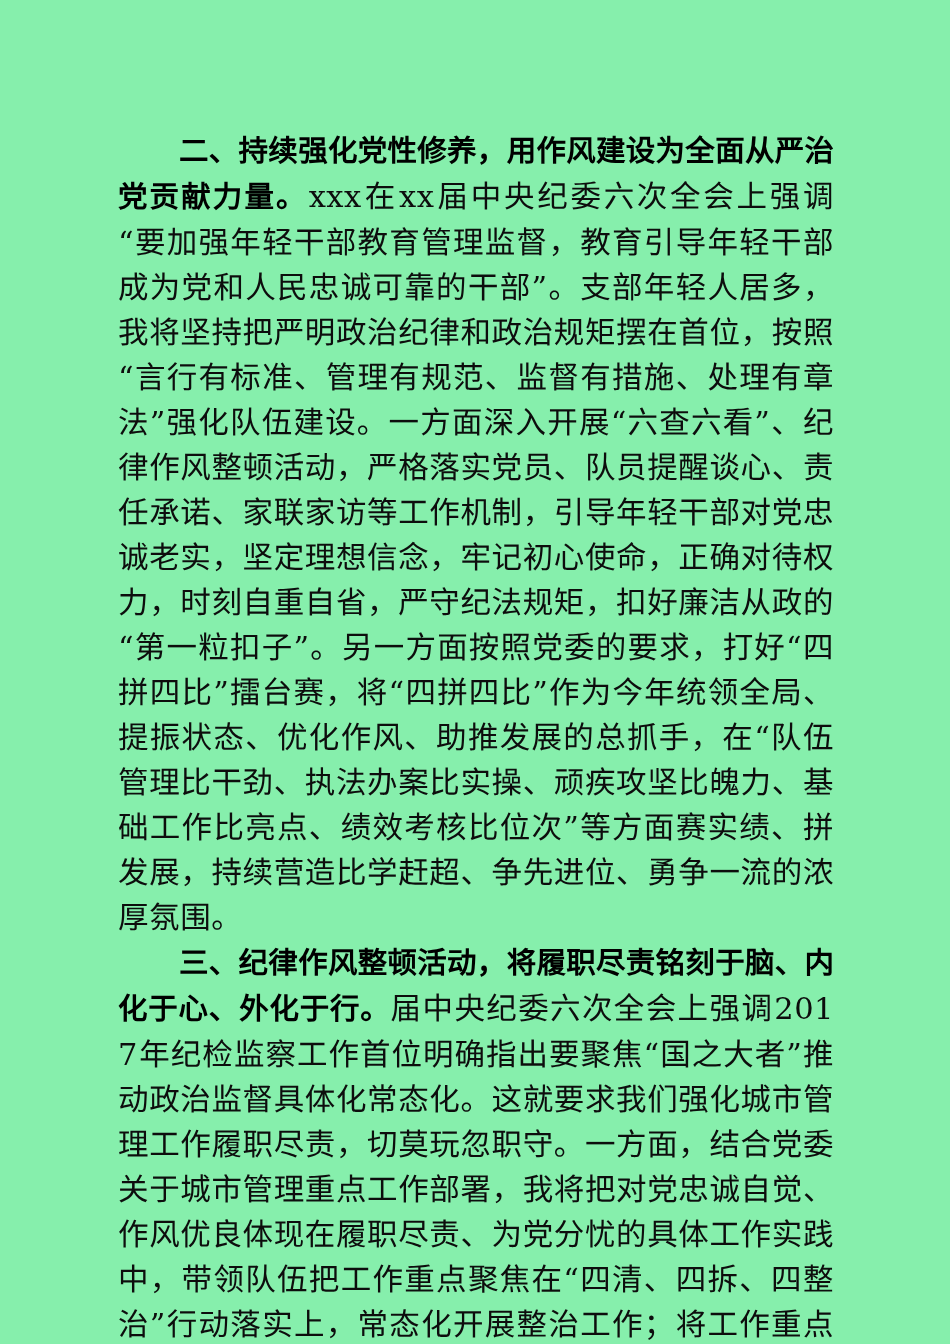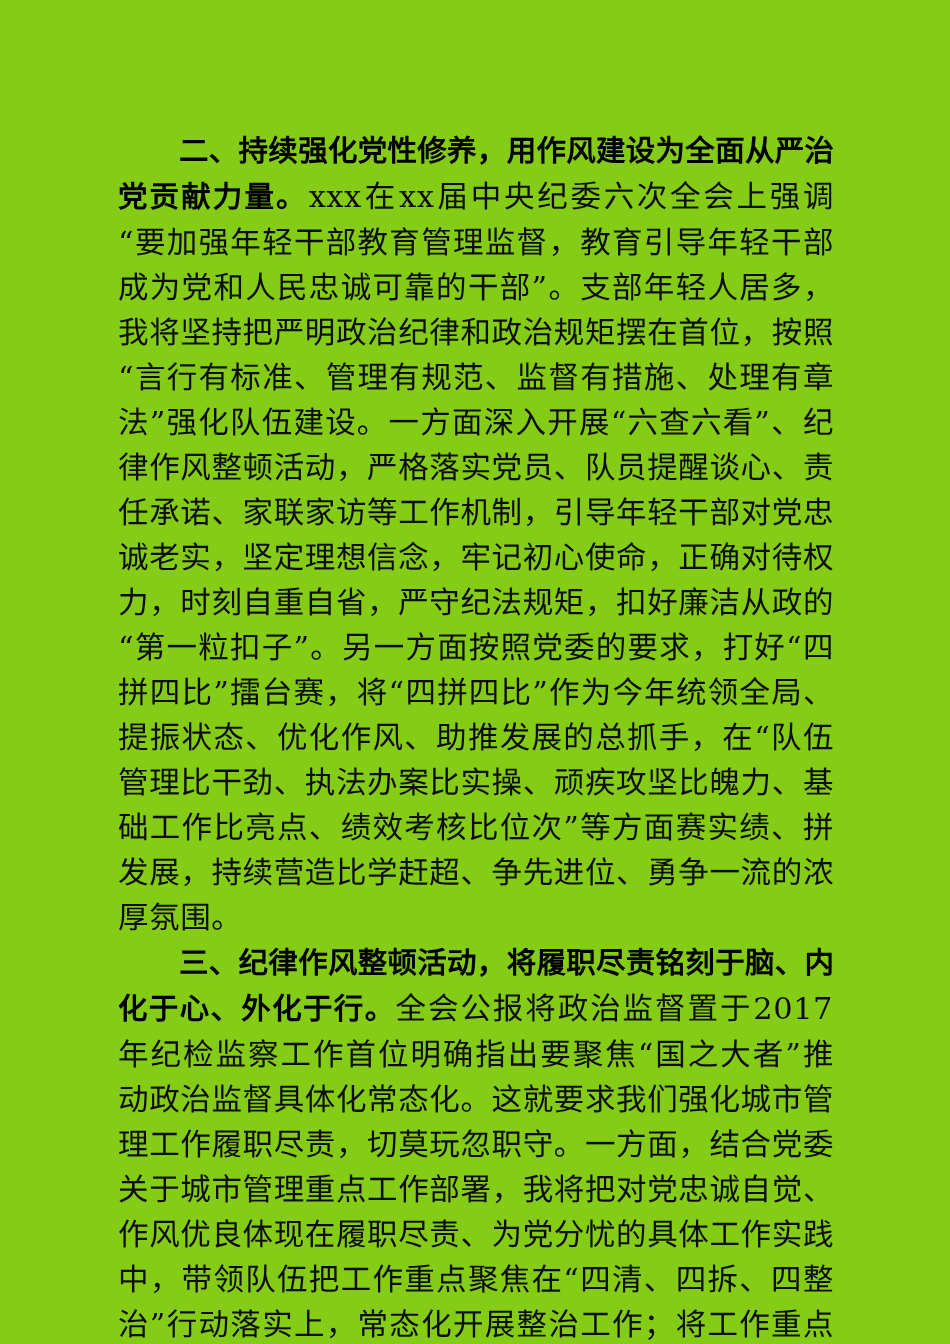--- a/index.html
+++ b/index.html
@@ -14,21 +14,21 @@
     overflow: hidden;
     font-family: "DejaVu Serif", "Liberation Serif", serif;
     color: #000000;
     -webkit-font-smoothing: antialiased;
   }
 
   #page {
     position: relative;
     width: 950px;
     height: 1344px;
-    background: #84cc16;
+    background: #86efac;
     box-sizing: border-box;
   }
 
   
   #doc-body {
     position: absolute;
     left: 118px;
     top: 128px;
     width: 716px;
   }
@@ -74,17 +74,17 @@
 <body>
 
 <div id="page">
   <div id="doc-body">
 
     <p class="para">
       <span class="lead">二、持续强化党性修养，用作风建设为全面从严治党贡献力量。</span><span class="cjk"></span><span class="lat">xxx</span><span class="cjk">在</span><span class="lat">xx</span><span class="cjk">届中央纪委六次全会上强调“要加强年轻干部教育管理监督，教育引导年轻干部成为党和人民忠诚可靠的干部”。支部年轻人居多，我将坚持把严明政治纪律和政治规矩摆在首位，按照“言行有标准、管理有规范、监督有措施、处理有章法”强化队伍建设。一方面深入开展“六查六看”、纪律作风整顿活动，严格落实党员、队员提醒谈心、责任承诺、家联家访等工作机制，引导年轻干部对党忠诚老实，坚定理想信念，牢记初心使命，正确对待权力，时刻自重自省，严守纪法规矩，扣好廉洁从政的“第一粒扣子”。另一方面按照党委的要求，打好“四拼四比”擂台赛，将“四拼四比”作为今年统领全局、提振状态、优化作风、助推发展的总抓手，在“队伍管理比干劲、执法办案比实操、顽疾攻坚比魄力、基础工作比亮点、绩效考核比位次”等方面赛实绩、拼发展，持续营造比学赶超、争先进位、勇争一流的浓厚氛围。</span>
     </p>
 
     <p class="para">
-      <span class="lead">三、纪律作风整顿活动，将履职尽责铭刻于脑、内化于心、外化于行。</span><span class="cjk">全会公报将政治监督置于</span><span class="lat">2017</span><span class="cjk">年纪检监察工作首位明确指出要聚焦“国之大者”推动政治监督具体化常态化。这就要求我们强化城市管理工作履职尽责，切莫玩忽职守。一方面，结合党委关于城市管理重点工作部署，我将把对党忠诚自觉、作风优良体现在履职尽责、为党分忧的具体工作实践中，带领队伍把工作重点聚焦在“四清、四拆、四整治”行动落实上，常态化开展整治工作；将工作重点聚焦在渣土运输管控上，</span>
+      <span class="lead">三、纪律作风整顿活动，将履职尽责铭刻于脑、内化于心、外化于行。</span><span class="cjk">届中央纪委六次全会上强调</span><span class="lat">2017</span><span class="cjk">年纪检监察工作首位明确指出要聚焦“国之大者”推动政治监督具体化常态化。这就要求我们强化城市管理工作履职尽责，切莫玩忽职守。一方面，结合党委关于城市管理重点工作部署，我将把对党忠诚自觉、作风优良体现在履职尽责、为党分忧的具体工作实践中，带领队伍把工作重点聚焦在“四清、四拆、四整治”行动落实上，常态化开展整治工作；将工作重点聚焦在渣土运输管控上，</span>
     </p>
 
   </div>
 </div>
 
 </body></html>

